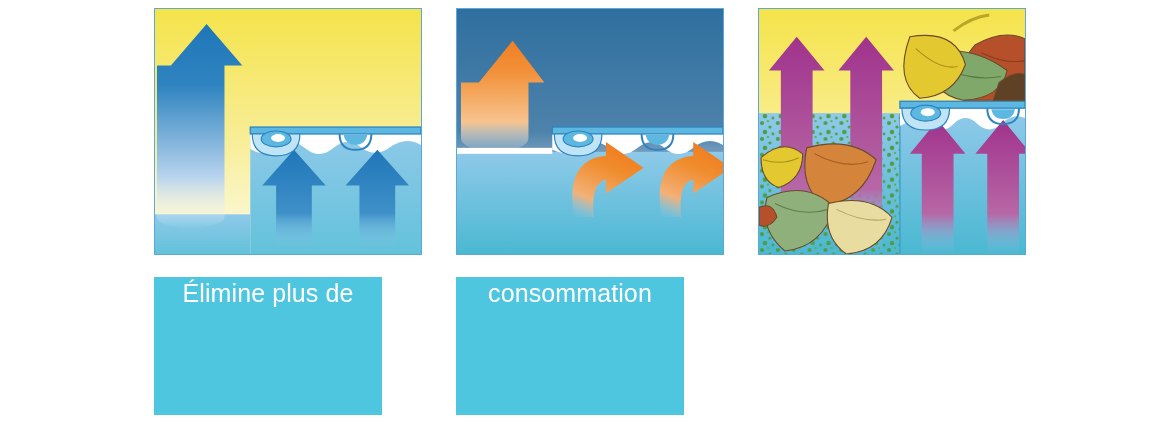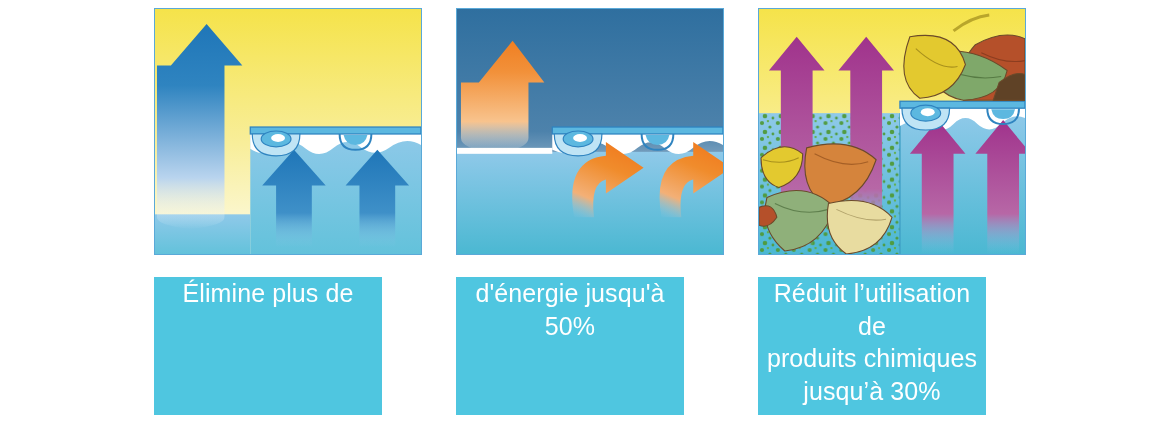--- a/index.html
+++ b/index.html
@@ -159,21 +159,21 @@
         <g>
           <path d="M186 126 Q186 142 202 142 Q218 142 218 126" fill="none" stroke="#2f84c0" stroke-width="2"></path>
           <path d="M190 127 Q192 137 202 137 Q212 137 214 127 Z" fill="#5cb8e0"></path>
         </g>
       </svg>
     </div>
   </div>
 
   <div class="caption c2">
     <div>
-      <span>d'énergie jusqu'à 50%</span>
+      <span>consommation</span>
     </div>
   </div>
 
   <div class="panel p3">
     <div class="frame">
       <svg viewBox="0 0 268 247" preserveAspectRatio="none">
         <defs>
           <linearGradient id="skyY3" x1="0" y1="0" x2="0" y2="1">
             <stop offset="0%" stop-color="#f5e34a"></stop>
             <stop offset="60%" stop-color="#faf0a0"></stop>
@@ -245,21 +245,14 @@
           <ellipse cx="170" cy="104" rx="7" ry="4" fill="#ffffff"></ellipse>
         </g>
         <g>
           <path d="M230 100 Q230 116 246 116 Q262 116 262 100" fill="none" stroke="#2f84c0" stroke-width="2"></path>
           <path d="M234 101 Q236 111 246 111 Q256 111 258 101 Z" fill="#5cb8e0"></path>
         </g>
       </svg>
     </div>
   </div>
 
-  <div class="caption c3">
-    <div>
-      <span>Réduit l’utilisation de</span>
-      <span>produits chimiques</span>
-      <span>jusqu’à 30%</span>
-    </div>
-  </div>
 
 </div>
 
 </body></html>

